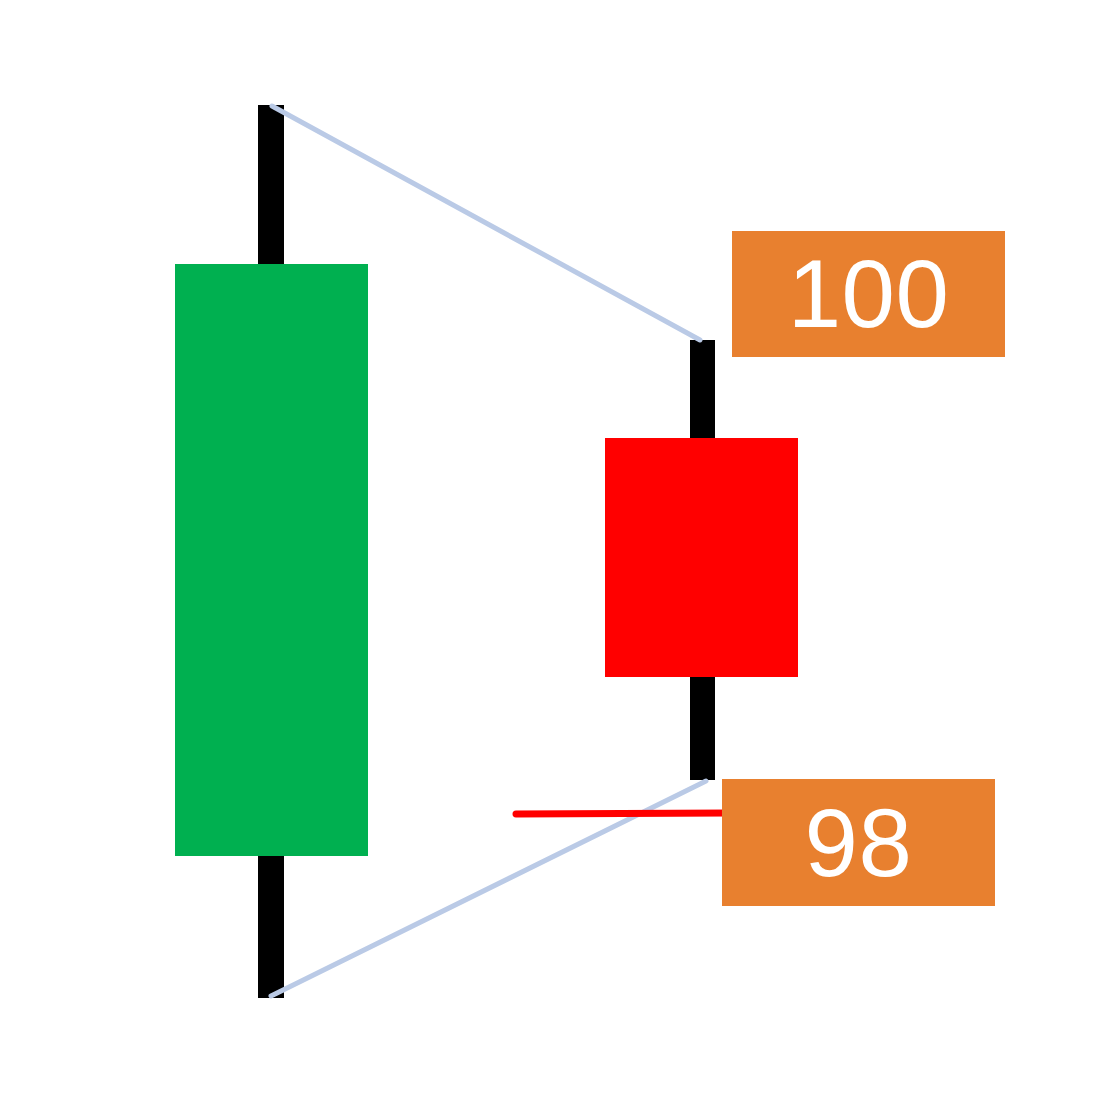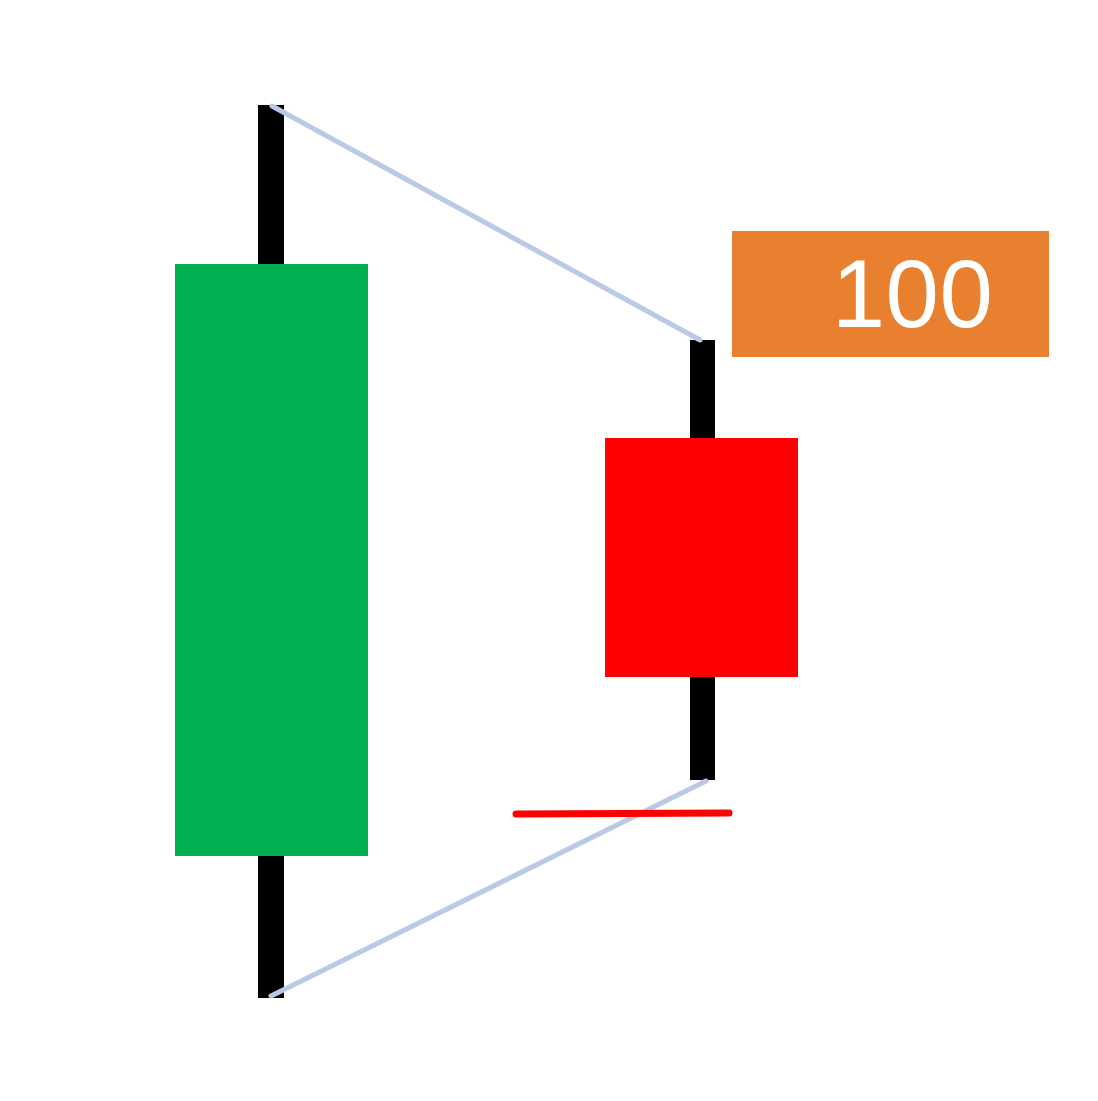--- a/index.html
+++ b/index.html
@@ -70,18 +70,21 @@
     </g>
 
     <line x1="272" y1="106" x2="700" y2="340" stroke="#BACAE6" stroke-width="5" stroke-linecap="round"></line>
 
     <line x1="271" y1="996" x2="706" y2="781" stroke="#BACAE6" stroke-width="5" stroke-linecap="round"></line>
 
     <line x1="516" y1="814" x2="729" y2="813" stroke="#FF0000" stroke-width="7" stroke-linecap="round"></line>
 
   </svg>
 
-  <div class="price-label" id="label-high" style="background: rgb(232, 128, 47); color: rgb(255, 255, 255); padding-left: 44px;">
+  <div class="price-label" id="label-high" style="background: rgb(232, 128, 47); color: rgb(255, 255, 255);">
     <span>100</span>
   </div>
 
+  <div class="price-label" id="label-low" style="background: rgb(232, 128, 47); color: rgb(255, 255, 255);">
+    <span>98</span>
+  </div>
 
 </div>
 
 </body></html>

